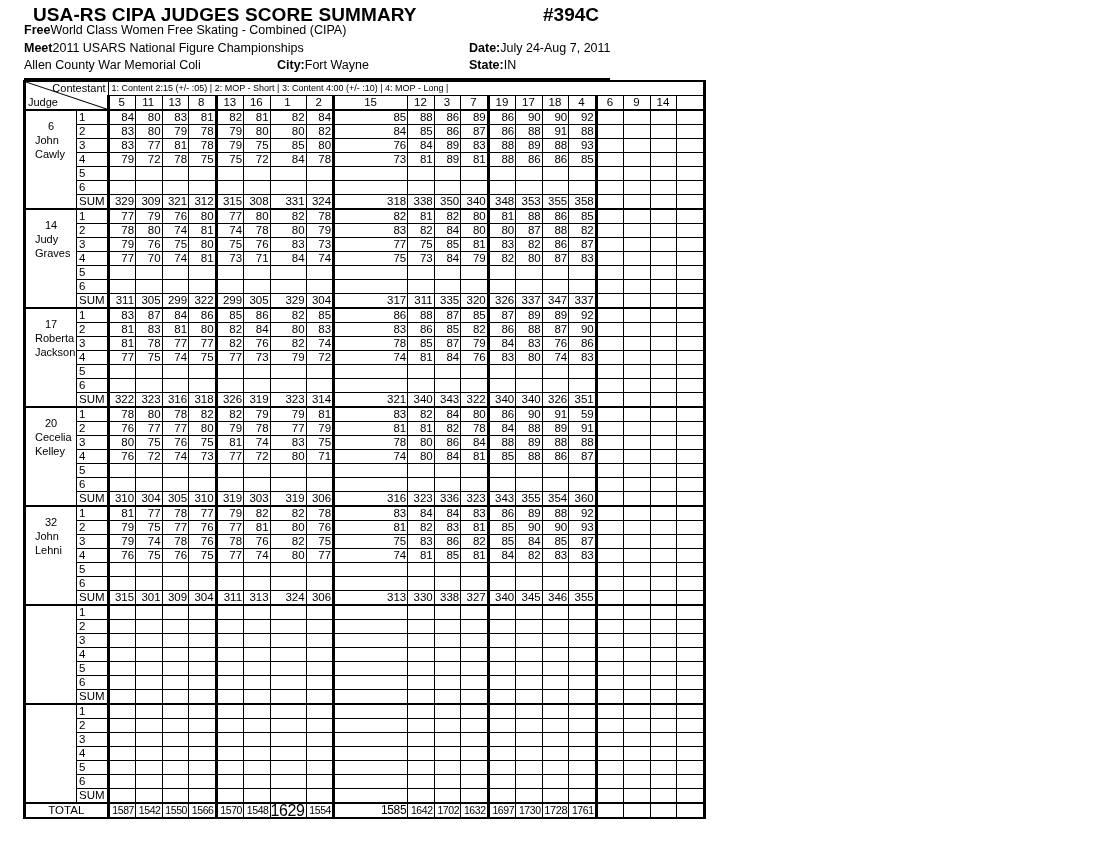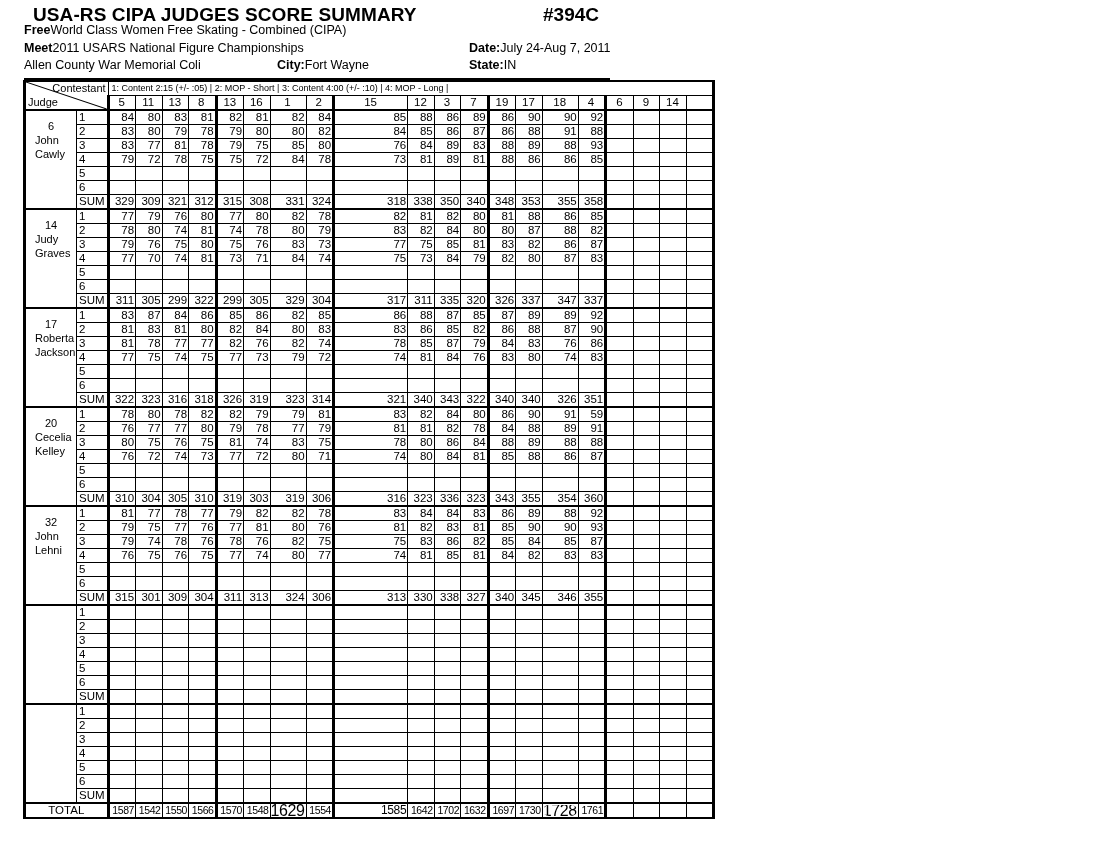--- a/index.html
+++ b/index.html
@@ -1251,21 +1251,21 @@
         <td class="c thk" style="font-size: 10.5px; letter-spacing: -0.4px;">1570</td>
         <td class="c" style="font-size: 10.5px; letter-spacing: -0.4px;">1548</td>
         <td class="c" style="font-size: 16px; letter-spacing: -0.4px;">1629</td>
         <td class="c" style="font-size: 10.5px; letter-spacing: -0.4px;">1554</td>
         <td class="c thk" style="font-size: 12px; letter-spacing: -0.4px; padding-left: 46px;">1585</td>
         <td class="c" style="font-size: 10.5px; letter-spacing: -0.4px;">1642</td>
         <td class="c" style="font-size: 10.5px; letter-spacing: -0.4px;">1702</td>
         <td class="c" style="font-size: 10.5px; letter-spacing: -0.4px;">1632</td>
         <td class="c thk" style="font-size: 10.5px; letter-spacing: -0.4px;">1697</td>
         <td class="c" style="font-size: 10.5px; letter-spacing: -0.4px;">1730</td>
-        <td class="c" style="font-size: 16px; letter-spacing: -0.4px; border-radius: 7px;">1728</td>
+        <td class="c" style="font-size: 11px; letter-spacing: -0.4px; border-radius: 7px;">1728</td>
         <td class="c" style="font-size: 10.5px; letter-spacing: -0.4px;">1761</td>
         <td class="c thk" style="font-size: 10.5px; letter-spacing: -0.4px;"></td>
         <td class="c" style="font-size: 10.5px; letter-spacing: -0.4px;"></td>
         <td class="c" style="font-size: 10.5px; letter-spacing: -0.4px;"></td>
         <td class="c rthk" style="font-size: 10.5px; letter-spacing: -0.4px;"></td>
       </tr>
     </tbody>
 </table>
 
 </body></html>

